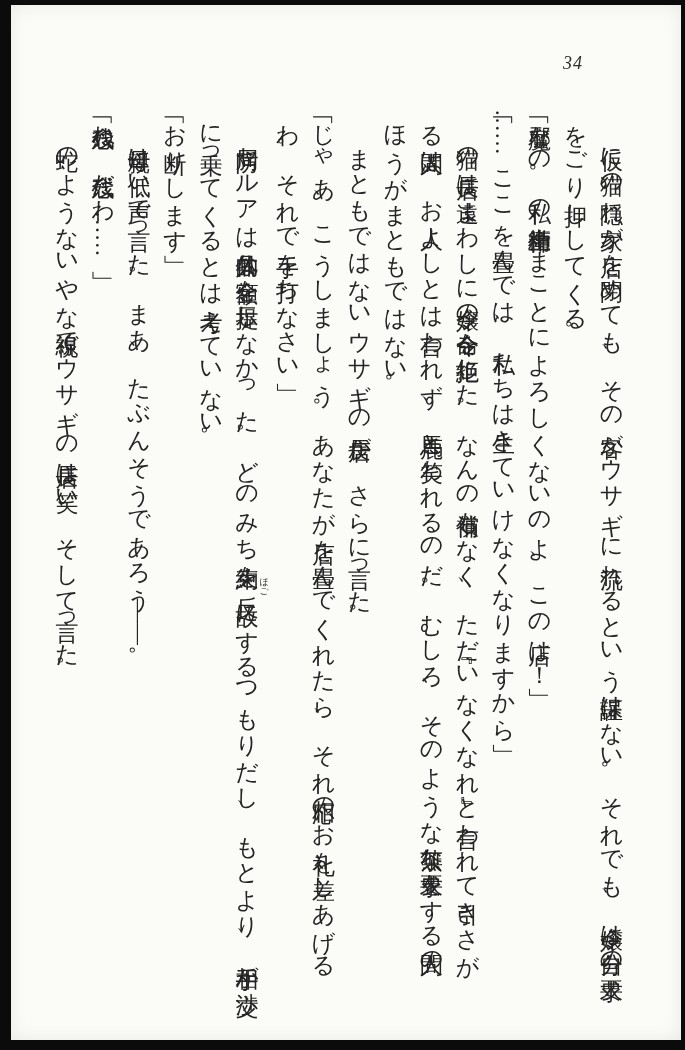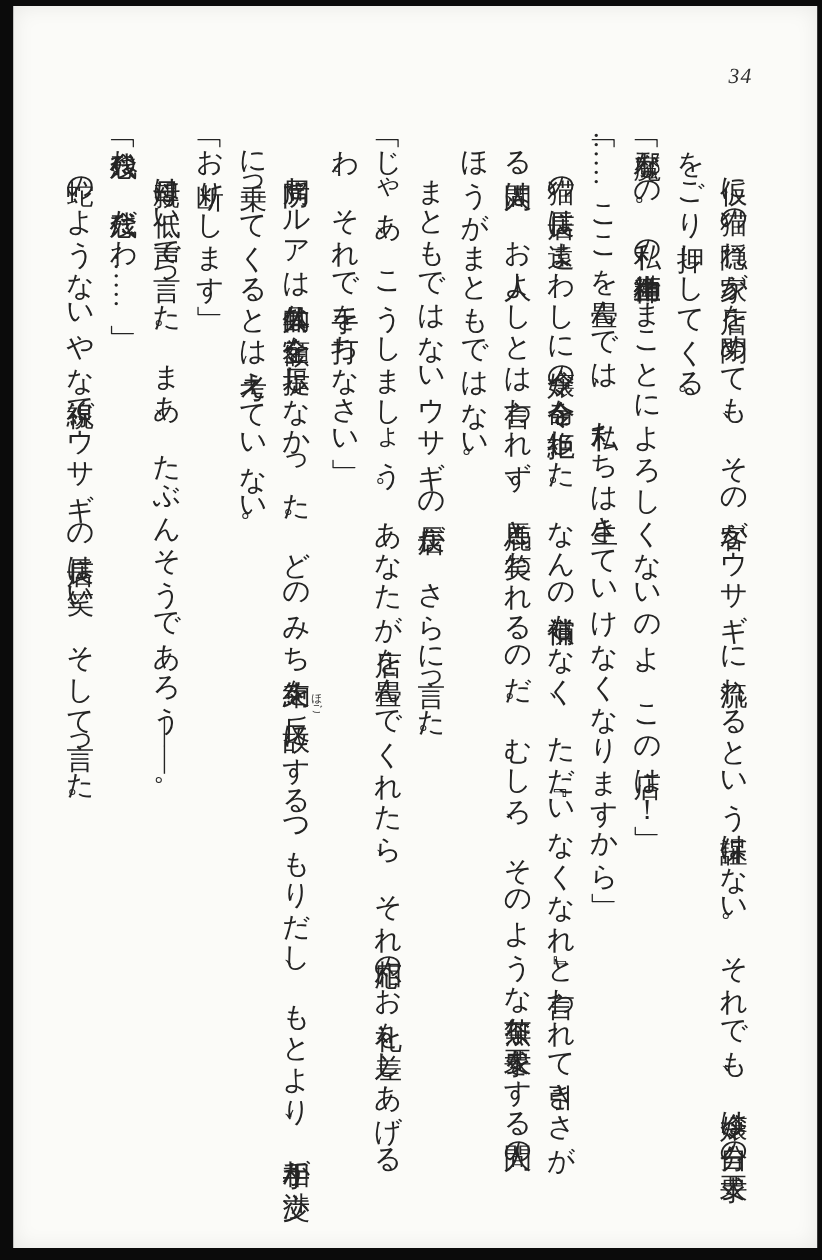--- a/index.html
+++ b/index.html
@@ -25,21 +25,20 @@
     box-shadow: inset 0 0 18px rgba(0,0,0,0.08);
   }
   .page-number {
     position: absolute;
     top: 48px;
     left: 552px;
     font-size: 18px;
     font-style: italic;
     color: #2e2e2e;
     letter-spacing: 1px;
-    margin-left: 44px;
   }
   .text-area {
     position: absolute;
     top: 104px;
     right: 52px;
     height: 876px;
     width: 585px;
     writing-mode: vertical-rl;
     text-orientation: mixed;
     font-size: 23px;

